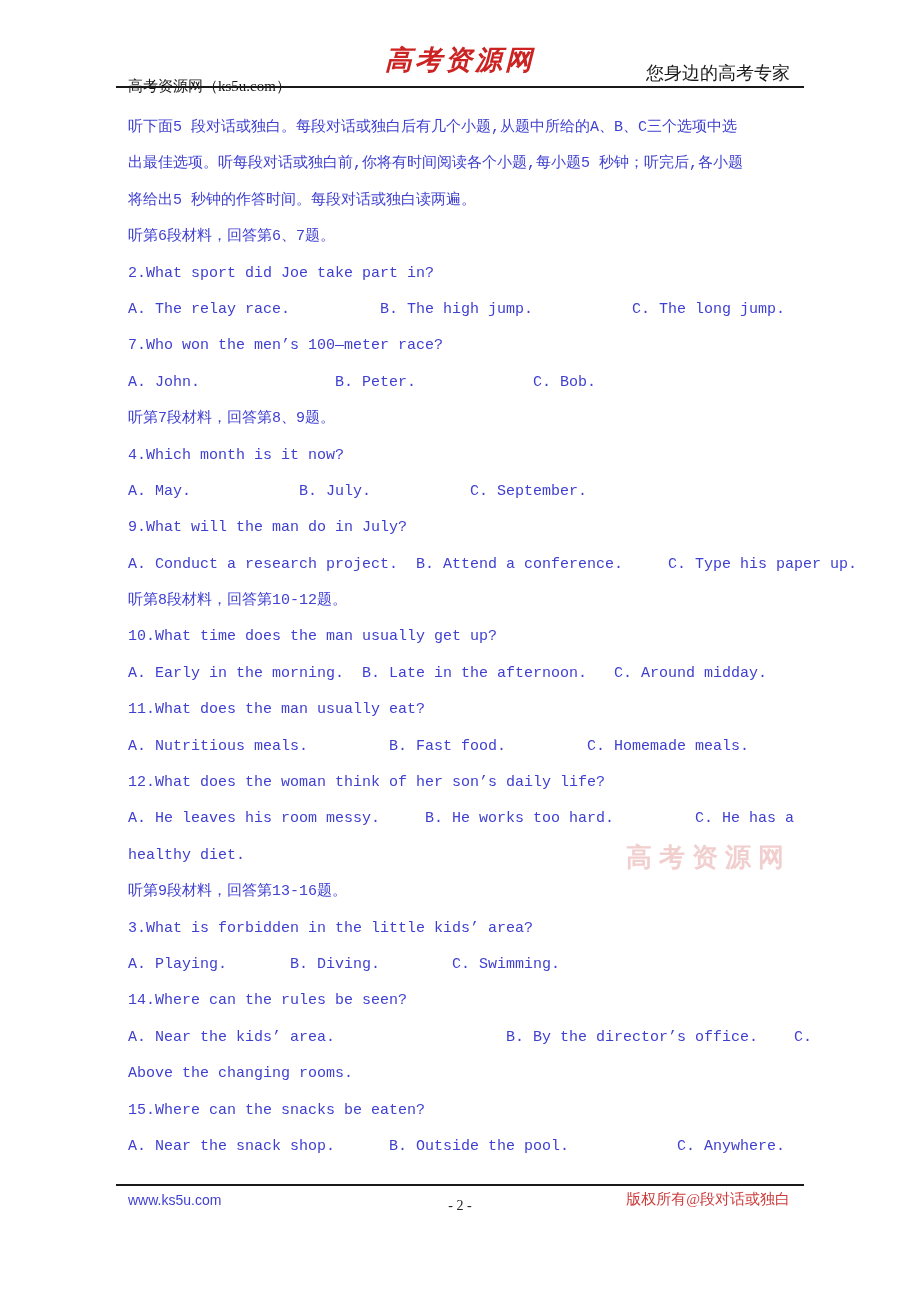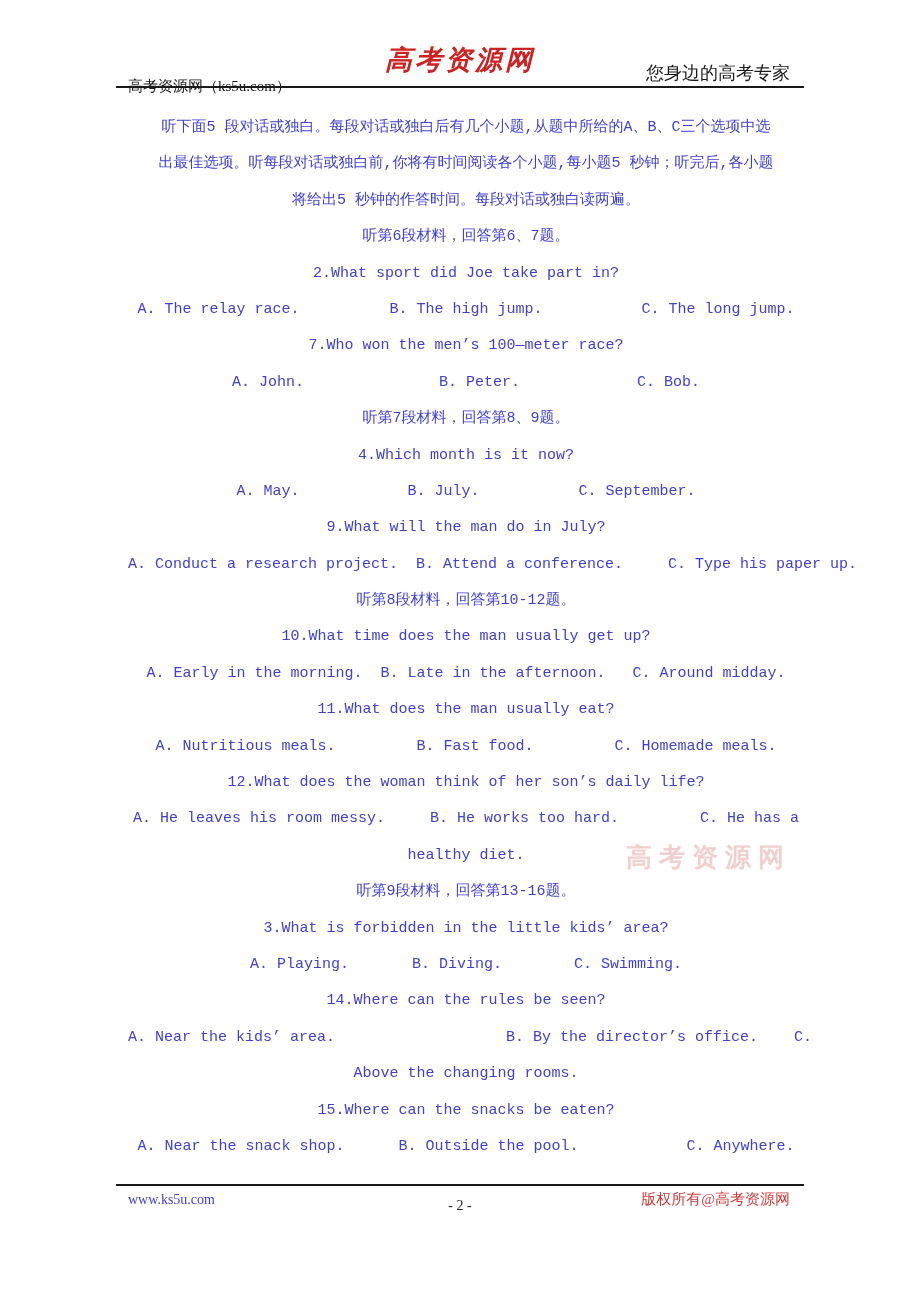--- a/index.html
+++ b/index.html
@@ -54,37 +54,36 @@
   
   .content {
     position: absolute; left: 128px; top: 110px; width: 676px;
   }
   .bodyline {
     height: 36.4px; line-height: 36.4px;
     white-space: pre;
     font-family: "Liberation Mono", "DejaVu Sans Mono", monospace;
     font-size: 15px;
     color: var(--body-text);
-    text-align: center;
   }
 
   
   .watermark {
     position: absolute; left: 626px; top: 840px;
     font-size: 26px; font-weight: bold;
     letter-spacing: 7px;
     color: var(--watermark-pink);
     opacity: 0.55;
     pointer-events: none;
   }
 
   
   .f-site {
     position: absolute; left: 128px; top: 1192px;
-    font-family: Liberation Serif, serif;
+    font-family: Liberation Sans, sans-serif;
     font-size: 14px; color: var(--link-blue);
     white-space: pre;
     text-align: right;
   }
   .f-page {
     position: absolute; left: 0; top: 1198px; width: 920px;
     text-align: center;
     font-size: 14px; color: #222222;
     white-space: pre;
   }
@@ -139,16 +138,16 @@
       <div class="bodyline">A. Near the snack shop.      B. Outside the pool.            C. Anywhere.</div>
     </div>
 
   <div class="watermark">高考资源网</div>
 
   <div class="rule footer-rule"></div>
 
   <div class="footer">
     <span class="f-site">www.ks5u.com</span>
     <span class="f-page">- 2 -</span>
-    <span class="f-copy">版权所有@高考资源网</span>
+    <span class="f-copy">版权所有@段对话或独白</span>
   </div>
 
 </div>
 
 </body></html>

